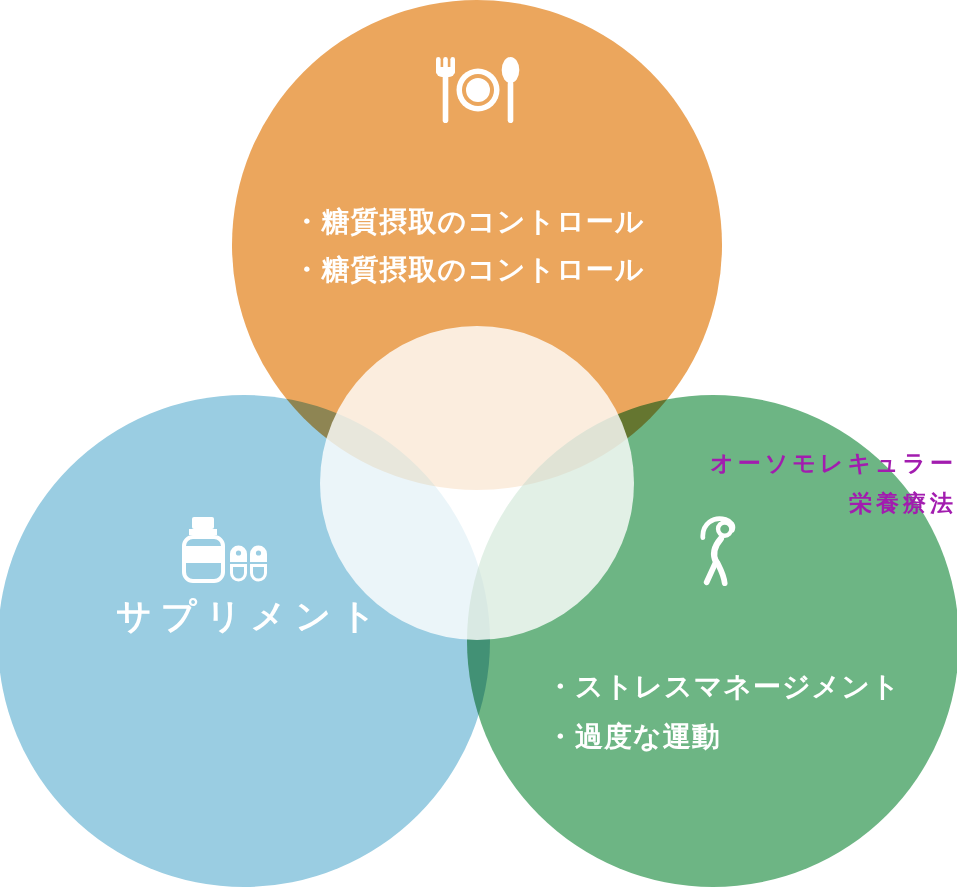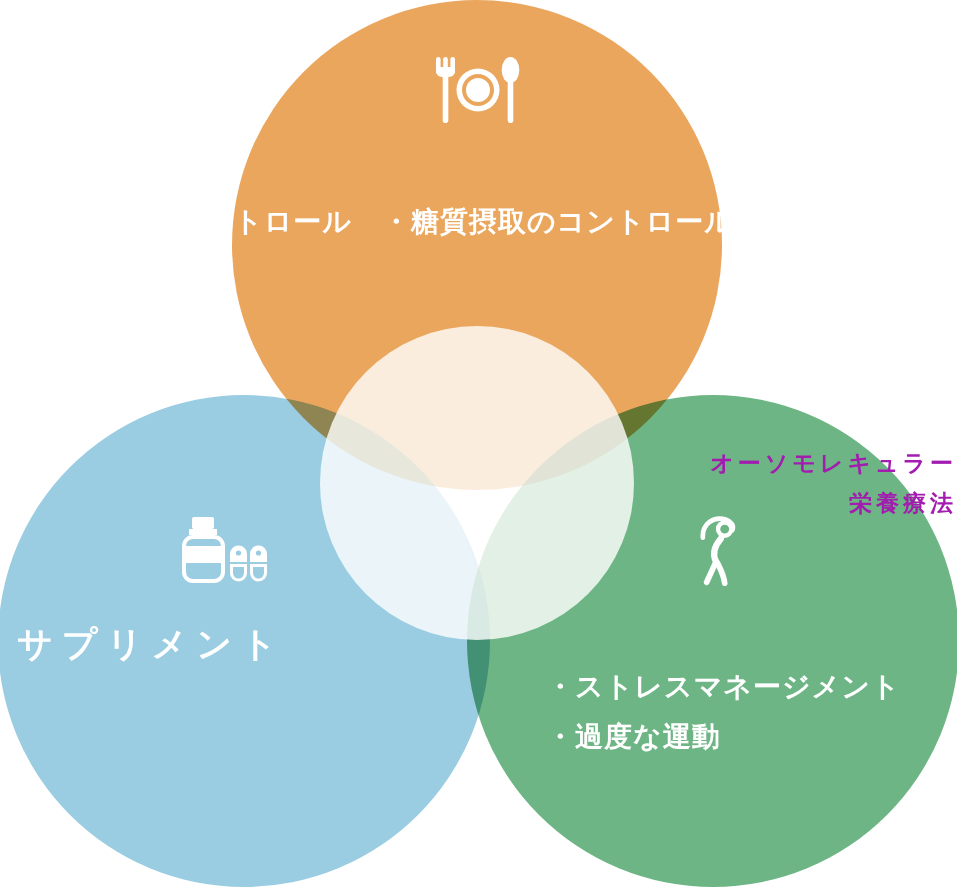--- a/index.html
+++ b/index.html
@@ -15,29 +15,29 @@
   .c-overlay{
     position:absolute;border-radius:50%;
     left:320px;top:326px;width:314px;height:314px;
     background:rgba(255,255,255,0.80);
   }
   
   .title{
     position:absolute;color:#ffffff;font-weight:700;white-space:nowrap;
   }
   .t-diet{left:0;right:0;top:128px;text-align:left;font-size:37px;letter-spacing:9px;text-indent:9px;}
-  .t-sup{left:8px;top:593px;width:456px;text-align:left;font-size:35px;letter-spacing:9px;text-indent:9px;margin-top:28px;}
+  .t-sup{left:18px;top:593px;width:456px;text-align:center;font-size:35px;letter-spacing:9px;text-indent:9px;}
   .t-life{left:545px;top:592px;width:355px;text-align:center;font-size:37px;letter-spacing:11px;text-indent:11px;}
   .bullet{
     color:#ffffff;font-weight:700;font-size:28px;line-height:30px;
     letter-spacing:1px;white-space:nowrap;
   }
   .b-diet{
     position:absolute;left:0;right:20px;top:207px;
-    display:flex;flex-direction:row;align-items:center;gap:30px;
+    display:flex;flex-direction:column;align-items:center;gap:18px;
   }
   .b-sup{position:absolute;left:98px;top:678px;}
   .b-life{
     position:absolute;left:546px;top:672px;
     display:flex;flex-direction:column;align-items:flex-start;gap:20px;
   }
   .center-label{
     position:absolute;left:0;right:0;top:447px;text-align:right;
     color:#a21caf;font-weight:700;font-size:23px;line-height:32px;
     letter-spacing:4px;text-indent:4px;

